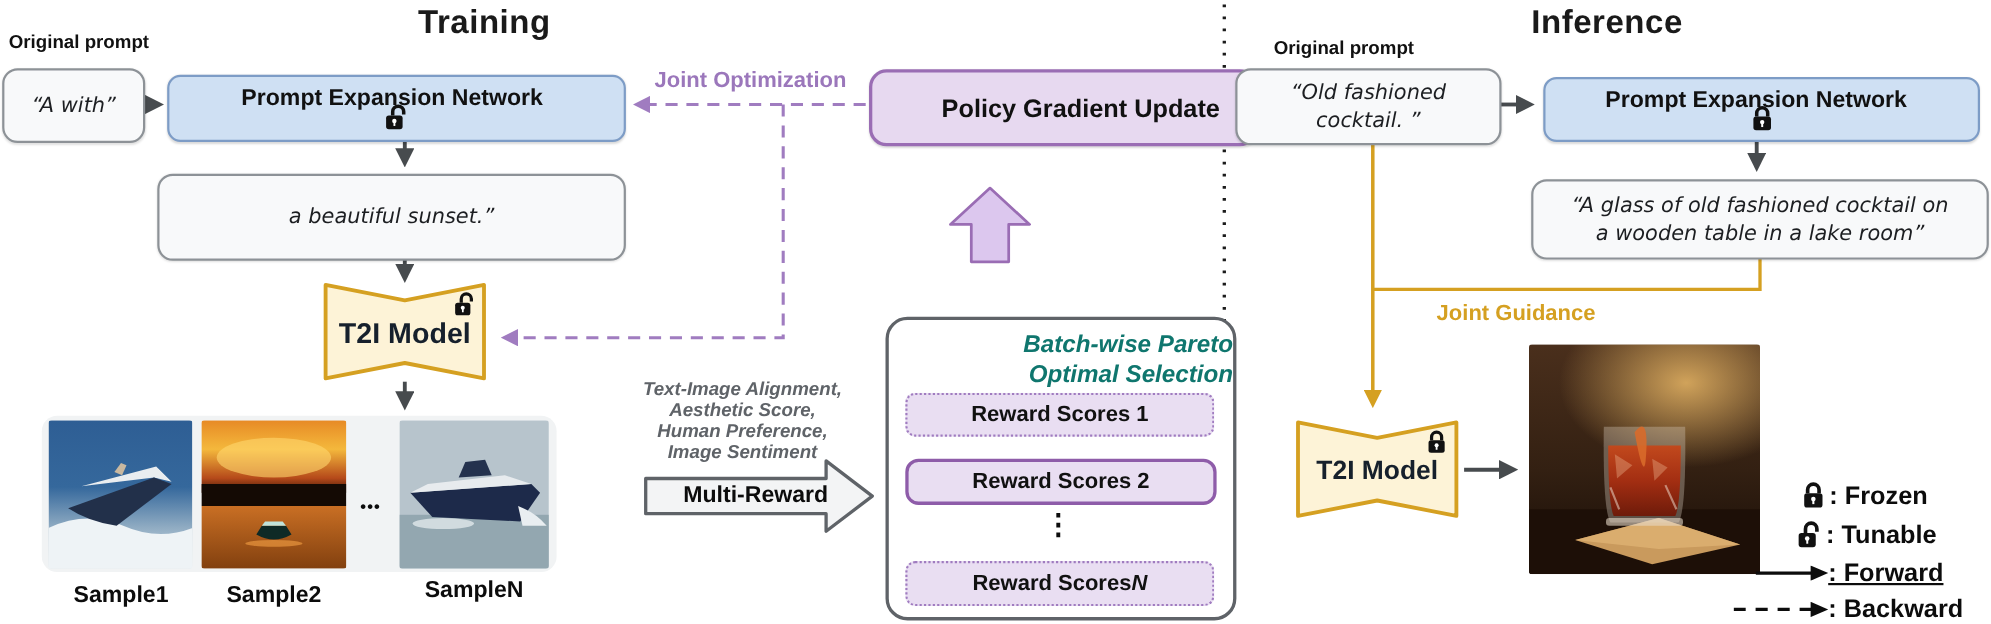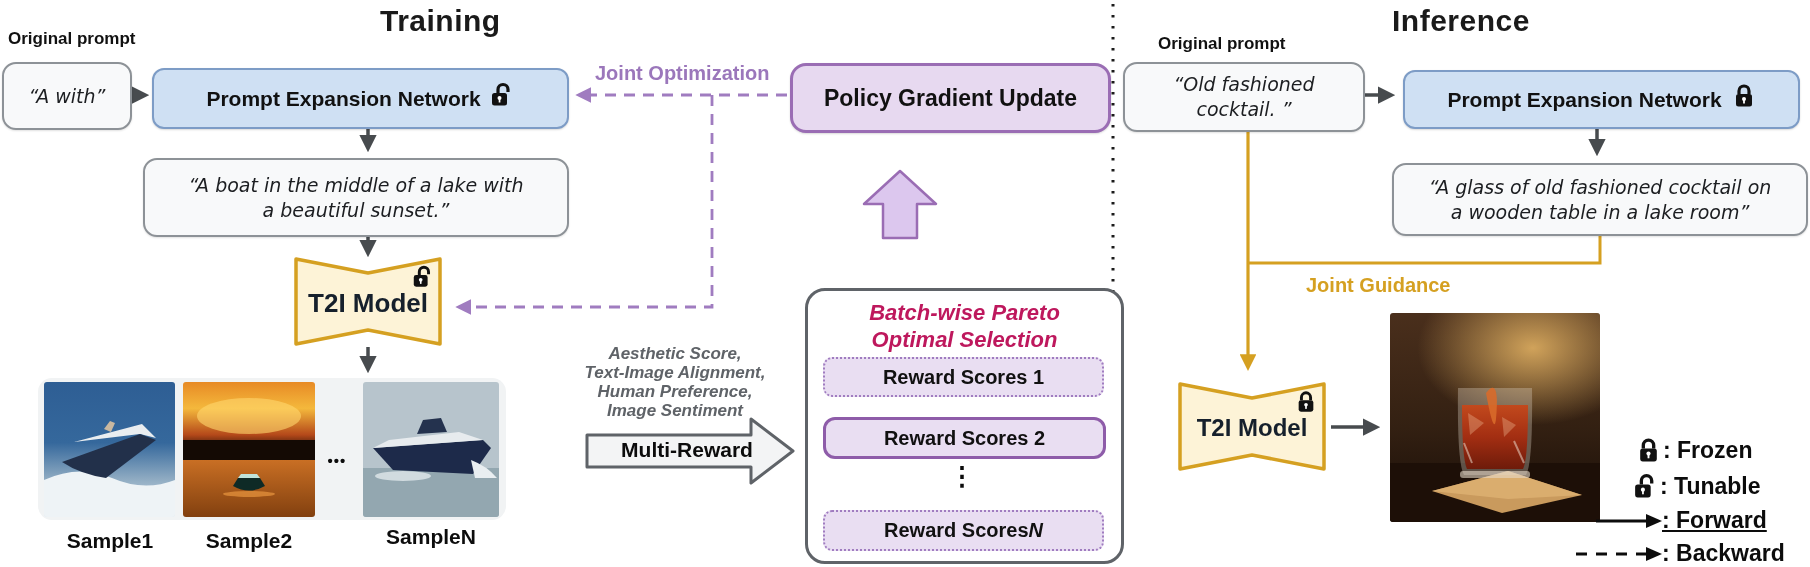--- a/index.html
+++ b/index.html
@@ -7,29 +7,29 @@
           font-family:"Liberation Sans",sans-serif;color:#111;}
   .abs{position:absolute;}
   .sec-title{font-size:30px;font-weight:bold;color:#1a1a1a;letter-spacing:.5px;text-align:right;}
   .small-label{font-size:17px;font-weight:bold;color:#111;}
   .handtext{font-family:"DejaVu Sans",sans-serif;font-style:italic;color:#1c1e21;}
   .graybox{background:#f8f9fa;border:2.5px solid #8d9297;border-radius:14px;
            display:flex;align-items:center;justify-content:center;text-align:center;
            box-shadow:0 1px 2px rgba(0,0,0,.12);}
   .bluebox{background:#cfe0f3;border:2.5px solid #7d9cc6;border-radius:12px;
            display:flex;align-items:center;justify-content:center;
-           font-weight:bold;font-size:21px;color:#111;box-shadow:0 1px 2px rgba(0,0,0,.15);}
+           font-weight:bold;font-size:21px;color:#111;box-shadow:0 1px 2px rgba(0,0,0,.15);flex-direction:column;}
   .purplebox{background:#e7d9f0;border:3px solid #9a6db4;border-radius:16px;
            display:flex;align-items:center;justify-content:center;
-           font-weight:bold;font-size:23px;color:#111;box-shadow:0 1px 2px rgba(0,0,0,.15);}
+           font-weight:bold;font-size:23px;color:#111;box-shadow:0 1px 2px rgba(0,0,0,.15);padding-left:32px;}
   .purple-label{color:#9b77bb;font-weight:bold;}
   .gold-label{color:#d5a021;font-weight:bold;font-size:20px;margin-left:43px;}
   .gray-italic{color:#5f6368;font-weight:bold;font-style:italic;font-size:17px;line-height:19px;text-align:center;}
   .pareto{background:#ffffff;border:3px solid #5f6368;border-radius:20px;}
-  .pareto-title{color:#be185d;font-weight:bold;font-style:italic;font-size:22px;line-height:27px;text-align:center;}
+  .pareto-title{color:#0f766e;font-weight:bold;font-style:italic;font-size:22px;line-height:27px;text-align:right;}
   .rsbox{background:#e9def2;border-radius:9px;display:flex;align-items:center;justify-content:center;
          font-weight:bold;font-size:20px;color:#111;}
   .rs-dotted{border:2.5px dotted #a07cc0;}
   .rs-solid{border:3px solid #8e5ca9;border-radius:12px;}
   .t2i-label{position:absolute;width:100%;text-align:center;font-weight:bold;color:#16202c;}
   .sample-label{font-size:21px;font-weight:bold;color:#0c0c0c;text-align:center;}
   .legend-text{font-size:23px;font-weight:bold;color:#0c0c0c;}
   .img-tile{border-radius:3px;overflow:hidden;}
   svg{display:block;}
 </style>
@@ -88,21 +88,20 @@
   </div>
 
   <div class="abs purple-label" style="left:595px;top:62px;font-size:20px;">Joint Optimization</div>
 
   <div class="abs purplebox" style="left:790px;top:63px;width:315px;height:64px;">
     <span>Policy Gradient Update</span>
   </div>
 
   <div class="abs graybox" style="left:143px;top:158px;width:422px;height:75px;">
     <div class="handtext" style="font-size:19px;line-height:25px;">
-      <div>“A boat in the middle of a lake with</div>
       <div>a beautiful sunset.”</div>
     </div>
   </div>
 
   <svg class="abs" style="left:862px;top:169px;" width="76" height="71" viewBox="0 0 76 71">
     <polygon points="38,2 74,35 55,35 55,69 21,69 21,35 2,35" fill="#dcc7ee" stroke="#9a6db4" stroke-width="2.5" stroke-linejoin="round"></polygon>
   </svg>
 
   <div class="abs" style="left:293px;top:256px;width:150px;height:91px;">
     <svg width="150" height="91" viewBox="0 0 150 91">
@@ -170,22 +169,22 @@
       <path d="M108 78 Q124 84 134 96 L112 96 Z" fill="#e9eef1"></path>
       <ellipse cx="40" cy="94" rx="28" ry="5" fill="#dce4e8" opacity=".85"></ellipse>
     </svg>
   </div>
 
   <div class="abs sample-label" style="left:54px;top:529px;width:112px;">Sample1</div>
   <div class="abs sample-label" style="left:193px;top:529px;width:112px;">Sample2</div>
   <div class="abs sample-label" style="left:375px;top:525px;width:112px;">SampleN</div>
 
   <div class="abs gray-italic" style="left:555px;top:344px;width:240px;">
+    <div>Text-Image Alignment,</div>
     <div>Aesthetic Score,</div>
-    <div>Text-Image Alignment,</div>
     <div>Human Preference,</div>
     <div>Image Sentiment</div>
   </div>
 
   <svg class="abs" style="left:585px;top:415px;" width="212" height="72" viewBox="0 0 212 72">
     <polygon points="2,20 166,20 166,4 208,36 166,68 166,52 2,52" fill="#f3f4f5" stroke="#5f6368" stroke-width="3" stroke-linejoin="round"></polygon>
   </svg>
   <div class="abs" style="left:605px;top:438px;width:164px;text-align:center;font-size:21px;font-weight:bold;color:#0c0c0c;">Multi-Reward</div>
 
   <div class="abs pareto" style="left:805px;top:288px;width:313px;height:270px;">

